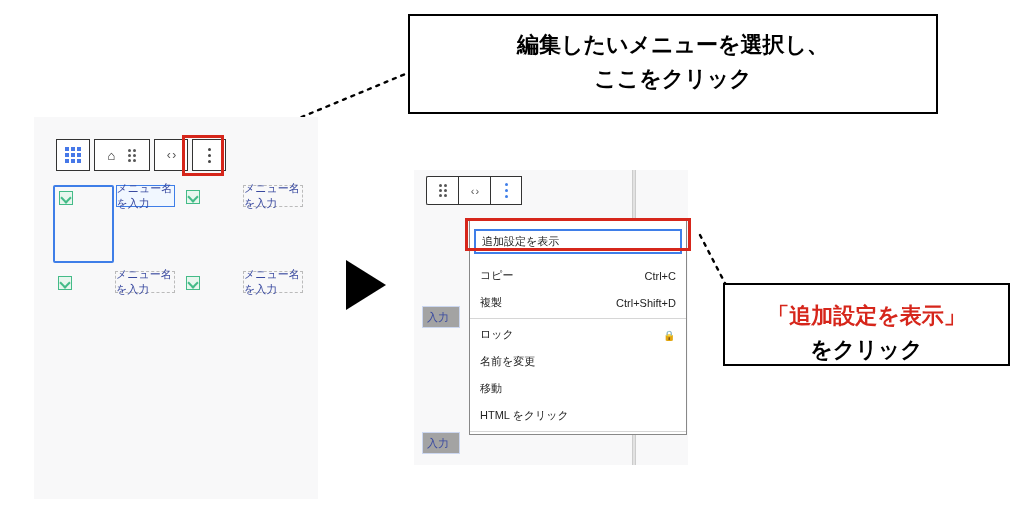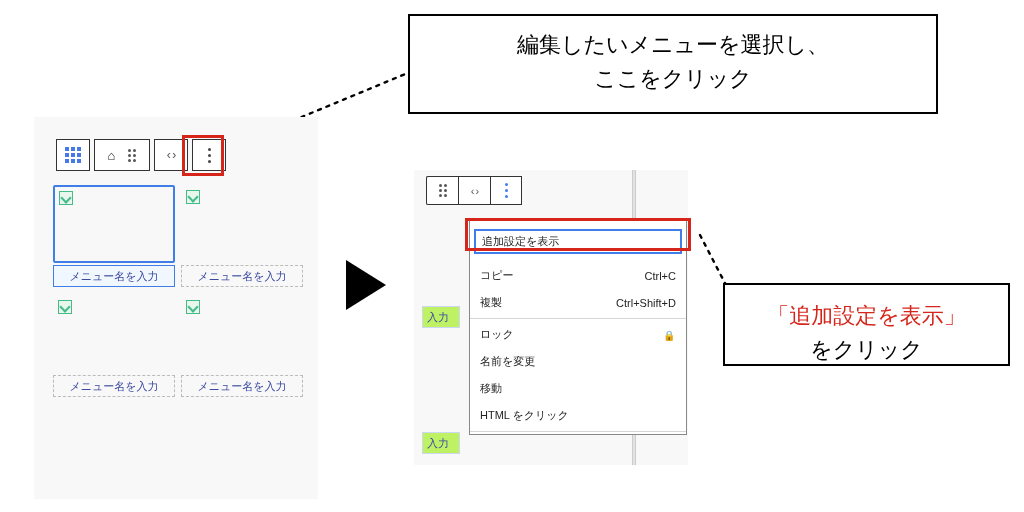--- a/index.html
+++ b/index.html
@@ -1,18 +1,18 @@
 <!DOCTYPE html>
 <html><head>
 <meta charset="utf-8">
 <style>
   *{box-sizing:border-box;margin:0;padding:0;}
   html,body{width:1024px;height:512px;font-family:"Hiragino Sans","Meiryo",sans-serif;background:#fff;overflow:hidden;}
   svg.overlay{position:absolute;top:0;left:0;pointer-events:none;}
-  .callout{position:absolute;background:#fff;border:2px solid #000;padding:12px 28px;text-align:center;font-size:22px;font-weight:400;line-height:1.55;}
+  .callout{position:absolute;background:#fff;border:2px solid #000;padding:12px 28px;text-align:center;font-size:22px;font-weight:700;line-height:1.55;}
   #callout1{top:14px;left:408px;width:530px;height:100px;}
   #callout2{top:283px;left:723px;width:287px;height:83px;padding-top:14px;}
   #callout2 .line1{color:#d6261b;}
   
   #panel1{position:absolute;top:117px;left:34px;width:284px;height:382px;background:#f8f8f9;font-size:13px;}
   .tb1{position:absolute;top:22px;left:22px;display:flex;align-items:center;}
   .btn{height:32px;border:1px solid #333;background:#fff;display:flex;align-items:center;justify-content:center;margin-right:4px;}
   .btn.gridico{width:34px;}
   .grid9{display:grid;grid-template-columns:repeat(3,4px);grid-template-rows:repeat(3,4px);gap:2px;}
   .grid9 i{width:4px;height:4px;background:#4678e8;}
@@ -21,21 +21,21 @@
   .drag6{display:grid;grid-template-columns:repeat(2,3px);grid-template-rows:repeat(3,3px);gap:2px;}
   .drag6 i{width:3px;height:3px;border-radius:50%;background:#555;}
   .btn.chev{width:34px;color:#555;font-size:12px;letter-spacing:-1px;}
   .btn.more{width:34px;}
   .dots3v{display:flex;flex-direction:column;gap:3px;}
   .dots3v i{width:3px;height:3px;border-radius:50%;background:#444;}
   .red-focus{position:absolute;border:3px solid #d6261b;pointer-events:none;}
   #redbox1{top:18px;left:148px;width:42px;height:41px;}
 
   .gallery{position:absolute;top:68px;left:19px;display:grid;grid-template-columns:122px 122px;column-gap:6px;row-gap:8px;}
-  .card{width:122px;display:flex;flex-direction:column;gap:2px;}
+  .card{width:122px;display:flex;gap:2px;}
   .thumb{width:122px;height:78px;border:1px solid transparent;position:relative;}
   .card.sel .thumb{border:2px solid #3f7ee8;border-radius:2px;}
   .broken{position:absolute;top:4px;left:4px;width:14px;height:14px;border:1px solid #4b8; background:#e8f6ee;}
   .broken::after{content:"";position:absolute;top:2px;left:2px;width:6px;height:6px;border-left:2px solid #4b8;border-bottom:2px solid #4b8;transform:rotate(-45deg);}
   .cap{width:122px;height:22px;border:1px dashed #bbb;color:#3a4aa0;font-size:11px;display:flex;align-items:center;justify-content:center;}
   .card.sel .cap{border:1px solid #3f7ee8;background:#f1f7ff;}
 
   .arrow{position:absolute;top:260px;left:346px;width:0;height:0;border-top:25px solid transparent;border-bottom:25px solid transparent;border-left:40px solid #000;}
 
   
@@ -48,21 +48,21 @@
   .tb2 .segM{width:32px;border-right:none;color:#555;font-size:11px;letter-spacing:-1px;}
   .tb2 .segR{width:32px;}
   .tb2 .segR .dots3v i{background:#3f7ee8;}
 
   #menu{position:absolute;top:50px;left:55px;width:218px;background:#fff;border:1px solid #888;font-size:11px;}
   #menu .mrow{height:27px;padding:0 10px;display:flex;align-items:center;justify-content:space-between;color:#222;}
   #menu hr{border:none;border-top:1px solid #d6d6d6;margin:2px 0;}
   #menu .mrow.sel{border:2px solid #3f7ee8;margin:8px 4px;height:25px;padding:0 6px;}
   #redbox2{top:48px;left:51px;width:226px;height:33px;}
 
-  .nyuryoku{position:absolute;left:8px;height:22px;border:1px solid #ccd7f0;background:#bef264;color:#3a4aa0;font-size:11px;display:flex;align-items:center;padding:0 6px;}
+  .nyuryoku{position:absolute;left:8px;height:22px;border:1px solid #ccd7f0;background:#a3a3a3;color:#3a4aa0;font-size:11px;display:flex;align-items:center;padding:0 6px;}
   #nk1{top:136px;width:38px;padding:0 4px;}
   #nk2{top:262px;width:38px;padding:0 4px;}
   .lock::after{content:"\01F512";font-size:10px;color:#666;}
 </style>
 </head>
 <body>
 
 <svg class="overlay" width="1024" height="512">
   <line x1="210" y1="155" x2="415" y2="70" stroke="#000" stroke-width="2.4" stroke-dasharray="3 6" stroke-linecap="round"></line>
   <line x1="700" y1="235" x2="740" y2="312" stroke="#000" stroke-width="2.4" stroke-dasharray="3 6" stroke-linecap="round"></line>

